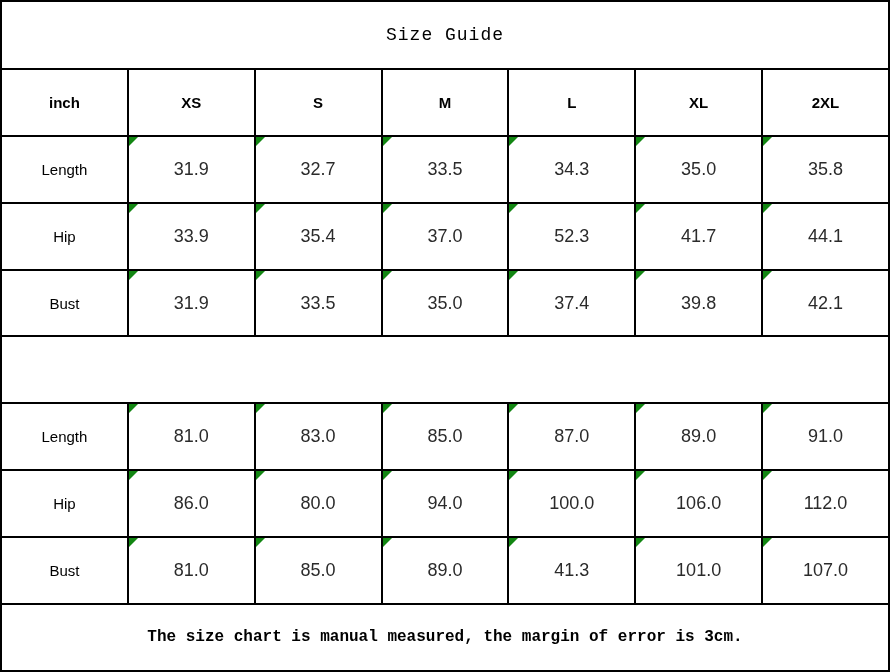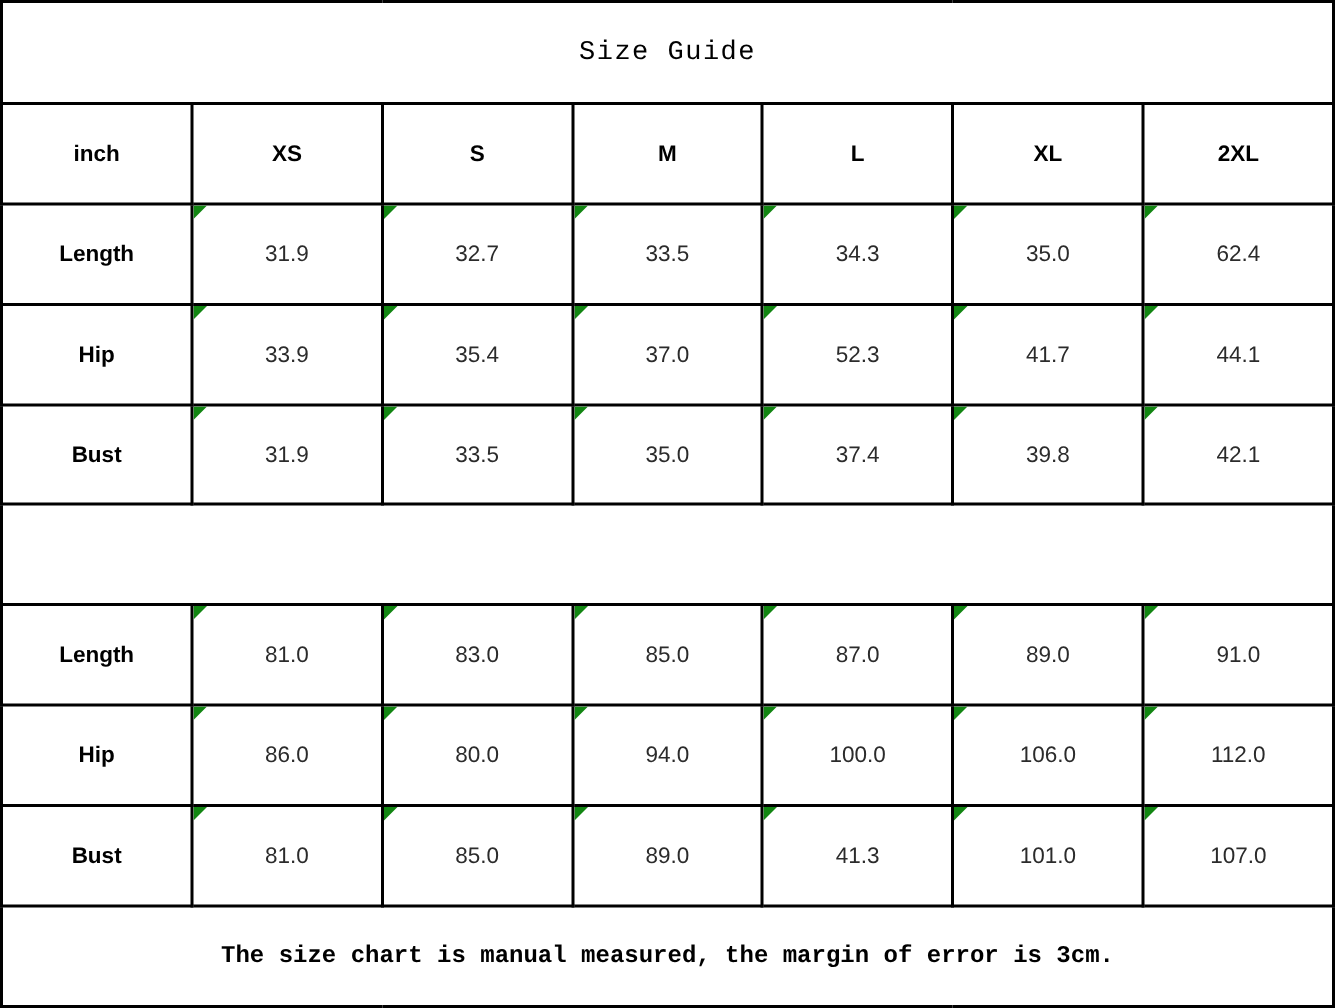--- a/index.html
+++ b/index.html
@@ -32,27 +32,27 @@
   }
   td.hdr {
     font-family: "Liberation Sans", "DejaVu Sans", sans-serif;
     font-size: 15px;
     font-weight: 700;
     color: #000000;
   }
   td.lbl {
     font-family: "Liberation Sans", "DejaVu Sans", sans-serif;
     font-size: 15px;
-    font-weight: 700;
+    font-weight: 400;
     color: #000000;
   }
   td.val {
     position: relative;
     font-family: "Liberation Sans", "DejaVu Sans", sans-serif;
-    font-size: 15px;
+    font-size: 18px;
     font-weight: 400;
     color: #2b2b2b;
   }
   td.val .tri {
     position: absolute;
     top: 0;
     left: 0;
     width: 0;
     height: 0;
     border-top: 9px solid var(--flag-green, #128612);
@@ -88,21 +88,21 @@
       <td class="hdr">2XL</td>
     </tr>
 
     <tr class="h61">
       <td class="lbl">Length</td>
       <td class="val"><i class="tri"></i><span class="v">31.9</span></td>
       <td class="val"><i class="tri"></i><span class="v">32.7</span></td>
       <td class="val"><i class="tri"></i><span class="v">33.5</span></td>
       <td class="val"><i class="tri"></i><span class="v">34.3</span></td>
       <td class="val"><i class="tri"></i><span class="v">35.0</span></td>
-      <td class="val"><i class="tri"></i><span class="v">62.4</span></td>
+      <td class="val"><i class="tri"></i><span class="v">35.8</span></td>
     </tr>
 
     <tr class="h61">
       <td class="lbl">Hip</td>
       <td class="val"><i class="tri"></i><span class="v">33.9</span></td>
       <td class="val"><i class="tri"></i><span class="v">35.4</span></td>
       <td class="val"><i class="tri"></i><span class="v">37.0</span></td>
       <td class="val"><i class="tri"></i><span class="v">52.3</span></td>
       <td class="val"><i class="tri"></i><span class="v">41.7</span></td>
       <td class="val"><i class="tri"></i><span class="v">44.1</span></td>

